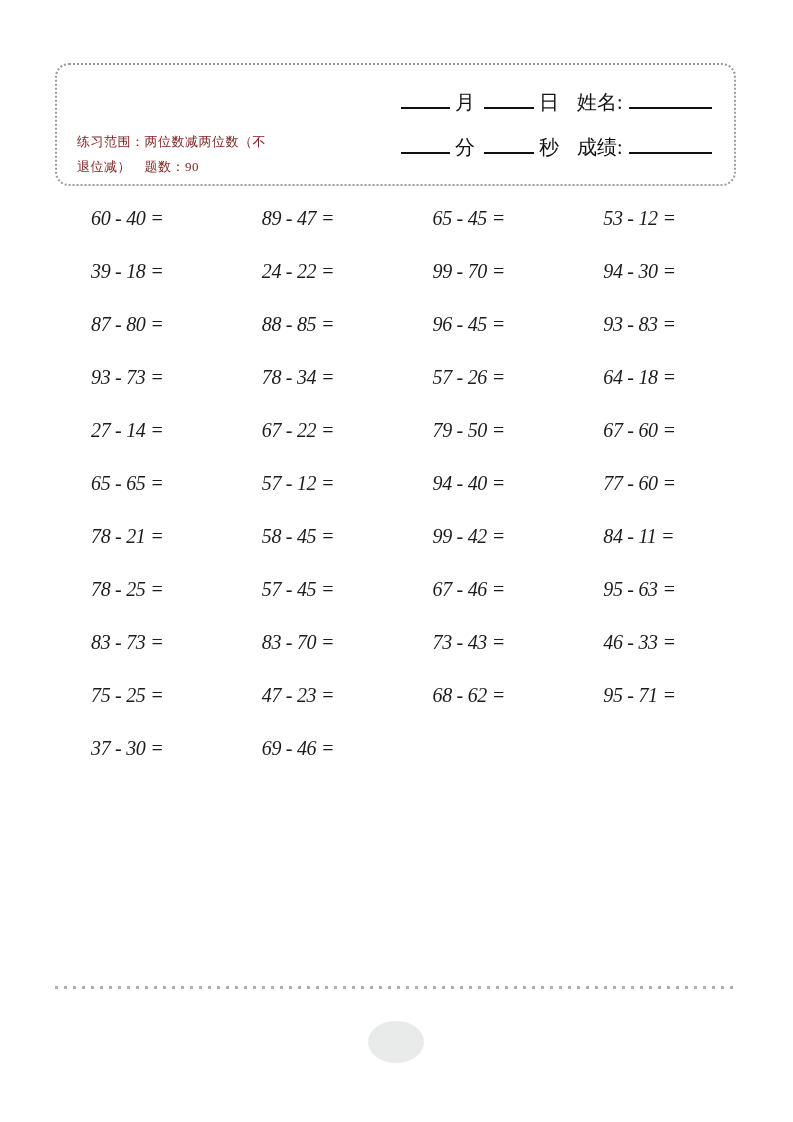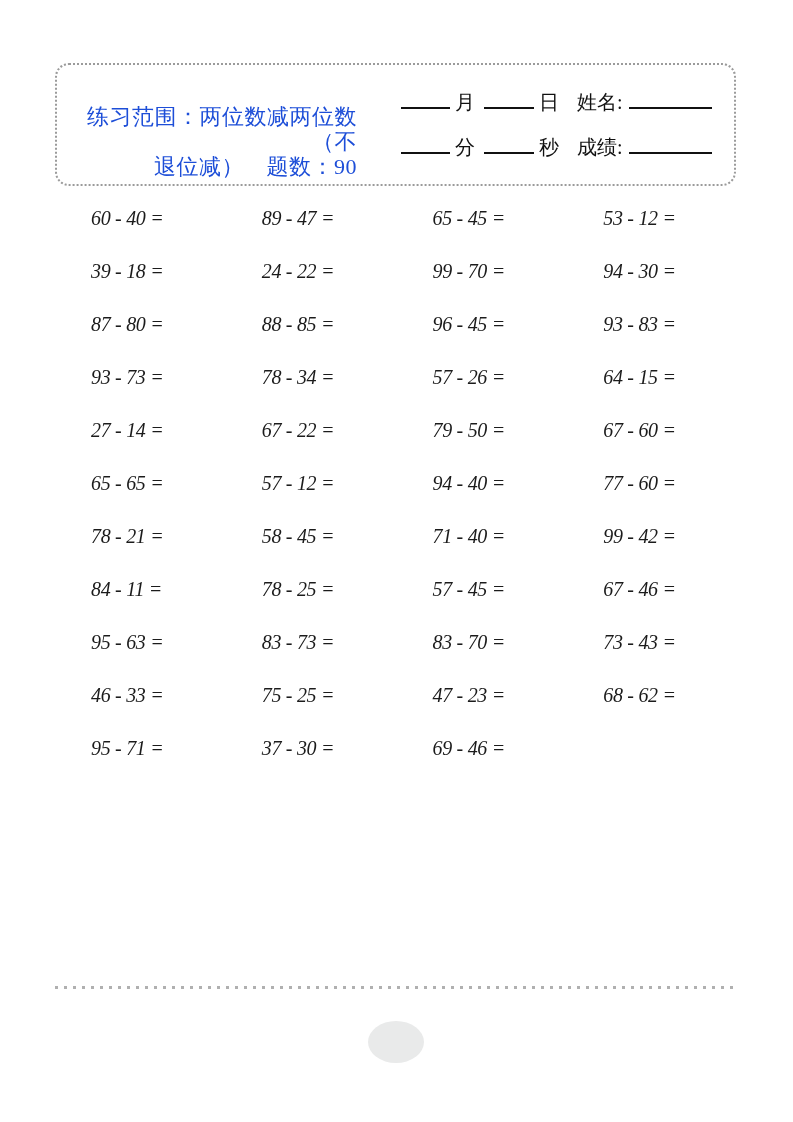--- a/index.html
+++ b/index.html
@@ -23,25 +23,24 @@
     height: 123px;
     border: 2px dotted #9b9b9b;
     border-radius: 14px;
     background: #ffffff;
   }
   .scope {
     position: absolute;
     left: 20px;
     bottom: 5px;
     width: 280px;
-    font-size: 22px;
+    font-size: 13px;
     line-height: 25px;
-    color: #1d4ed8;
+    color: #7f1d1d;
     letter-spacing: 0.5px;
-    text-align: right;
   }
   .fields {
     position: absolute;
     left: 344px;
     top: 24px;
     width: 326px;
   }
   .field-row {
     display: flex;
     align-items: baseline;
@@ -145,32 +144,31 @@
       <div class="problem">24 - 22 =</div>
       <div class="problem">99 - 70 =</div>
       <div class="problem">94 - 30 =</div>
       <div class="problem">87 - 80 =</div>
       <div class="problem">88 - 85 =</div>
       <div class="problem">96 - 45 =</div>
       <div class="problem">93 - 83 =</div>
       <div class="problem">93 - 73 =</div>
       <div class="problem">78 - 34 =</div>
       <div class="problem">57 - 26 =</div>
-      <div class="problem">64 - 15 =</div>
+      <div class="problem">64 - 18 =</div>
       <div class="problem">27 - 14 =</div>
       <div class="problem">67 - 22 =</div>
       <div class="problem">79 - 50 =</div>
       <div class="problem">67 - 60 =</div>
       <div class="problem">65 - 65 =</div>
       <div class="problem">57 - 12 =</div>
       <div class="problem">94 - 40 =</div>
       <div class="problem">77 - 60 =</div>
       <div class="problem">78 - 21 =</div>
       <div class="problem">58 - 45 =</div>
-      <div class="problem">71 - 40 =</div>
       <div class="problem">99 - 42 =</div>
       <div class="problem">84 - 11 =</div>
       <div class="problem">78 - 25 =</div>
       <div class="problem">57 - 45 =</div>
       <div class="problem">67 - 46 =</div>
       <div class="problem">95 - 63 =</div>
       <div class="problem">83 - 73 =</div>
       <div class="problem">83 - 70 =</div>
       <div class="problem">73 - 43 =</div>
       <div class="problem">46 - 33 =</div>

